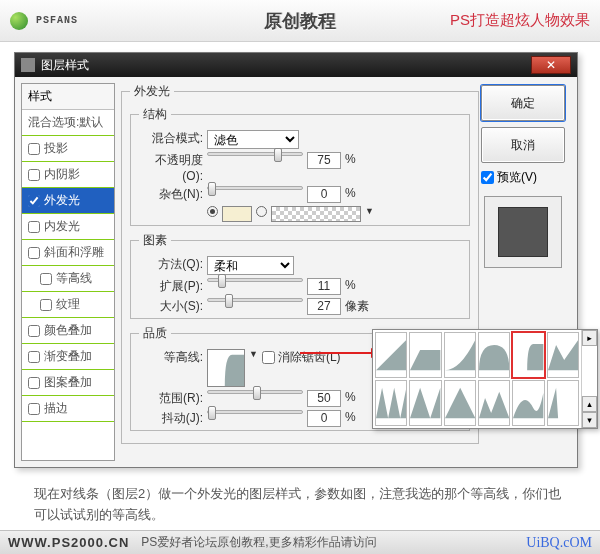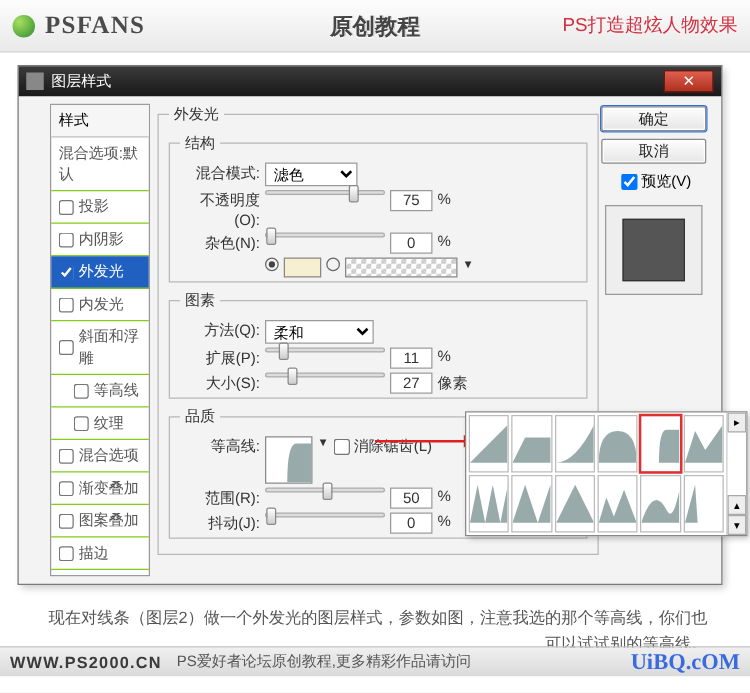--- a/index.html
+++ b/index.html
@@ -18,22 +18,22 @@
     padding: 0 10px;
     position: relative;
   }
   .topbar .logo-icon {
     width: 18px; height: 18px;
     border-radius: 50%;
     background: radial-gradient(circle at 30% 30%, #a8e060, #2e8b2e);
     margin-right: 8px;
   }
   .topbar .psfans {
-    font-family: Liberation Serif, serif; font-weight: 900;
-    font-size: 20px; letter-spacing: 1px;
+    font-family: Liberation Mono, monospace; font-weight: 900;
+    font-size: 10px; letter-spacing: 1px;
     color: #4b4b4b;
   }
   .topbar .center {
     position: absolute; left: 50%; transform: translateX(-50%);
     font-size: 18px; font-weight: bold; color: #444;
     text-shadow: 0 1px 0 #fff, 1px 0 0 #ccc;
   }
   .topbar .right {
     margin-left: auto;
     font-size: 15px; color: #d03040;
@@ -66,24 +66,23 @@
   }
   .dlg-body {
     display: flex;
     height: calc(100% - 24px);
     padding: 6px;
     gap: 6px;
     position: relative;
   }
   
   .styles-panel {
-    width: 80px;
+    width: 94px;
     background: #fff;
     border: 1px solid #9a9a9a;
-    margin-left: 19px;
   }
   .styles-panel .hdr {
     padding: 4px 6px;
     border-bottom: 1px solid #c0c0c0;
     background: #f6f6f6;
   }
   .styles-panel ul { list-style: none; }
   .styles-panel li {
     padding: 4px 4px 4px 6px;
     border-bottom: 1px solid #84cc16;
@@ -167,21 +166,21 @@
   }
   label.ck { display: inline-flex; align-items: center; gap: 3px; }
   
   .rightcol {
     position: absolute;
     right: 6px; top: 2px;
     width: 84px;
     display: flex; flex-direction: column; gap: 6px;
   }
   .winbtn {
-    height: 20px;
+    height: 36px;
     border: 1px solid #8a8a8a;
     background: linear-gradient(#fdfdfd, #e6e6e6);
     border-radius: 2px;
     font-size: 12px;
     display: flex; align-items: center; justify-content: center;
     color: #222;
     box-shadow: inset 0 0 0 1px #fff;
   }
   .winbtn.default {
     box-shadow: 0 0 0 1px #2a70e0, inset 0 0 0 1px #fff;
@@ -241,42 +240,42 @@
   .arrow-callout::after {
     content: "";
     position: absolute; right: -8px; top: -4px;
     border: 5px solid transparent;
     border-left: 10px solid #e02020;
   }
   
   .caption {
     position: absolute;
     left: 34px; right: 34px; top: 484px;
-    color: #555; font-size: 13px; line-height: 1.6; text-align: right;
+    color: #555; font-size: 13px; line-height: 1.6;
   }
   .footer {
     position: absolute;
-    left: 0; right: 0; bottom: 13px;
+    left: 0; right: 0; bottom: 0;
     height: 24px;
     background: linear-gradient(#f0f0f0, #dadada);
     border-top: 1px solid #c0c0c0;
     display: flex; align-items: center;
     padding: 0 8px;
     font-size: 12px;
     color: #555;
   }
   .footer .url {
     font-family: Arial; font-weight: bold; letter-spacing: 1px;
     color: #3a3a3a; font-size: 13px;
     margin-right: 12px;
   }
   .footer .wm {
     margin-left: auto;
     font-family: "Comic Sans MS", cursive;
-    font-size: 18px; font-weight: bold;
+    font-size: 14px; font-weight: normal;
     color: #3a6adf;
   }
   .radio-dot { width:11px; height:11px; border:1px solid #666; border-radius:50%; display:inline-flex; align-items:center; justify-content:center;}
   .radio-dot.on::after{content:"";width:5px;height:5px;background:#444;border-radius:50%;}
   .tiny-tri { font-size:9px; color:#333; }
 </style>
 </head>
 <body>
 
 <div class="topbar">
@@ -321,21 +320,21 @@
         <li class="indent">
             <input type="checkbox" style="">
             <span>等高线</span>
           </li>
         <li class="indent">
             <input type="checkbox" style="">
             <span>纹理</span>
           </li>
         <li>
             <input type="checkbox" style="">
-            <span>混合选项</span>
+            <span>颜色叠加</span>
           </li>
         <li>
             <input type="checkbox" style="">
             <span>渐变叠加</span>
           </li>
         <li>
             <input type="checkbox" style="">
             <span>图案叠加</span>
           </li>
         <li>
@@ -346,21 +345,21 @@
     </div>
 
     <div class="content">
       <fieldset class="outer">
         <legend>外发光</legend>
 
         <fieldset>
           <legend>结构</legend>
           <div class="row">
             <span class="lbl">混合模式:</span>
-            <select class="sel" style="width:74px">
+            <select class="sel" style="width:92px">
               <option>滤色</option>
             </select>
           </div>
           <div class="row">
             <span class="lbl">不透明度(O):</span>
             <div class="slider-track">
                 <div class="slider-thumb" style="left:70%"></div>
               </div>
             <div class="numbox">75</div>
             <span>%</span>
@@ -439,21 +438,21 @@
               </div>
             <div class="numbox">0</div>
             <span>%</span>
           </div>
         </fieldset>
       </fieldset>
 
       <div class="rightcol">
         <div class="winbtn default">确定</div>
         <div class="winbtn">取消</div>
-        <label class="ck" style="margin-left:16px">
+        <label class="ck" style="margin-left:0">
           <input type="checkbox" checked="" style="">
           <span>预览(V)</span>
         </label>
         <div class="preview-box">
           <div class="preview-tile"></div>
         </div>
       </div>
     </div>
   </div>
 </div>

